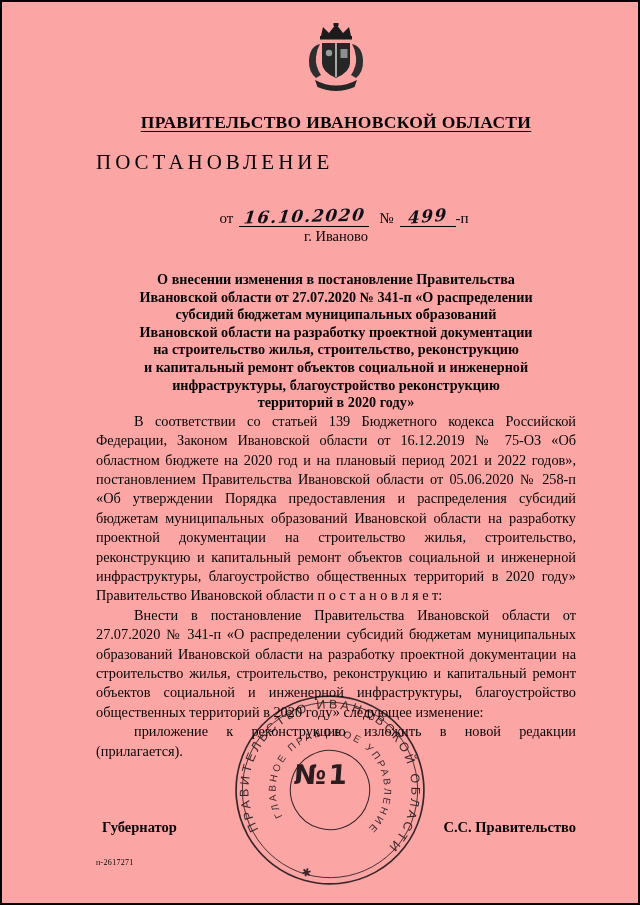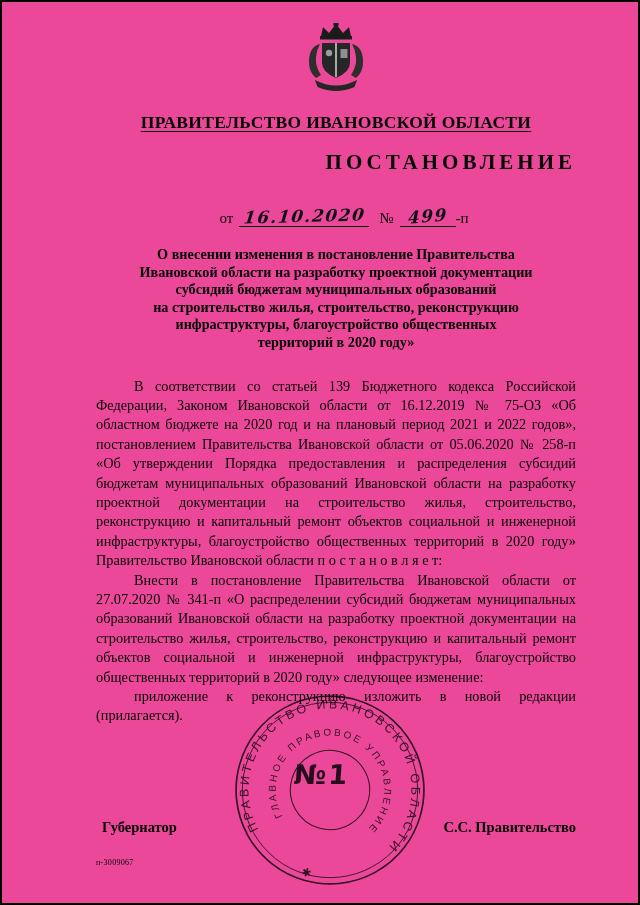--- a/index.html
+++ b/index.html
@@ -1,58 +1,58 @@
 <!DOCTYPE html>
 <html><head>
 <meta charset="utf-8">
 <style>
   * { margin:0; padding:0; box-sizing:border-box; }
   html,body { background:#e8e8e8; }
   .page {
     position:relative;
     width:640px; height:905px;
     margin:0 auto;
-    background:#ec4899;
+    background:#fca5a5;
     border:2px solid #000;
     padding:0 62px 0 94px;
     overflow:hidden;
     font-family:"Liberation Serif", serif;
     color:#050505;
   }
   .emblem { text-align:center; padding-top:20px; height:98px; }
   .org-title {
     text-align:center; font-weight:bold; font-size:17.5px;
     letter-spacing:0.3px; margin-top:12px;
     text-decoration:underline; text-underline-offset:3px;
   }
   .doc-type {
-    text-align:right; font-weight:bold; font-size:21px;
+    text-align:left; font-weight:normal; font-size:21px;
     letter-spacing:4px; margin-top:17px;
   }
   .date-line { margin-top:31px; text-align:center; font-size:15px; white-space:nowrap; }
   .date-line .dl-prefix { margin-right:6px;margin-left:16px; }
   .date-line .dl-no { margin:0 6px 0 10px; }
   .fill {
     display:inline-block; border-bottom:1.3px solid #000;
     text-align:center; vertical-align:bottom;
   }
   .fill.date { min-width:130px; }
   .fill.num { min-width:56px; }
   .handwritten {
     font-family:"DejaVu Serif", serif; font-style:italic; font-weight:bold;
     font-size:17px; letter-spacing:1.5px; color:#101018;
   }
   .hw-tilt-a { transform:rotate(-1.5deg) skewX(-8deg); }
   .hw-tilt-b { transform:rotate(-5deg) skewX(-6deg); }
   .city { text-align:center; font-size:14.5px; margin-top:1px; }
   .subject {
-    margin-top:19px; text-align:center; font-weight:bold;
+    margin-top:26px; text-align:center; font-weight:bold;
     font-size:14.2px; line-height:17.6px;
   }
-  .body-block { margin-top:25px; }
+  .body-block { }
   .body-block p {
     text-align:justify; text-indent:38px;
     font-size:14.3px; line-height:19.4px;
   }
   .signature {
     position:absolute; left:100px; right:62px; top:817px;
     display:flex; justify-content:space-between; align-items:flex-end;
     font-weight:bold; font-size:14.5px; line-height:17.5px; z-index:2;
   }
   .doc-code { position:absolute; left:94px; top:856px; font-size:8px; letter-spacing:0.3px; z-index:2; }
@@ -106,43 +106,46 @@
   </div>
 
   <div class="org-title">ПРАВИТЕЛЬСТВО ИВАНОВСКОЙ ОБЛАСТИ</div>
 
   <div class="doc-type">ПОСТАНОВЛЕНИЕ</div>
 
   <div class="date-line">
     <span class="dl-prefix">от</span><span class="fill date"><span class="handwritten hw-tilt-a" style="display:inline-block">16.10.2020</span></span><span class="dl-no">№</span><span class="fill num"><span class="handwritten hw-tilt-b" style="display:inline-block">499</span></span><span class="dl-suffix">-п</span>
   </div>
 
+  <div class="city">г. Иваново</div>
 
   <div class="subject">
     <div>О внесении изменения в постановление Правительства</div>
+    <div>Ивановской области от 27.07.2020 № 341-п «О распределении</div>
+    <div>субсидий бюджетам муниципальных образований</div>
     <div>Ивановской области на разработку проектной документации</div>
-    <div>субсидий бюджетам муниципальных образований</div>
     <div>на строительство жилья, строительство, реконструкцию</div>
-    <div>инфраструктуры, благоустройство общественных</div>
+    <div>и капитальный ремонт объектов социальной и инженерной</div>
+    <div>инфраструктуры, благоустройство реконструкцию</div>
     <div>территорий в 2020 году»</div>
   </div>
 
   <div class="body-block">
     <p>В соответствии со статьей 139 Бюджетного кодекса Российской Федерации, Законом Ивановской области от 16.12.2019 № 75-ОЗ «Об областном бюджете на 2020 год и на плановый период 2021 и 2022 годов», постановлением Правительства Ивановской области от 05.06.2020 № 258-п «Об утверждении Порядка предоставления и распределения субсидий бюджетам муниципальных образований Ивановской области на разработку проектной документации на строительство жилья, строительство, реконструкцию и капитальный ремонт объектов социальной и инженерной инфраструктуры, благоустройство общественных территорий в 2020 году» Правительство Ивановской области п о с т а н о в л я е т:</p>
     <p>Внести в постановление Правительства Ивановской области от 27.07.2020 № 341-п «О распределении субсидий бюджетам муниципальных образований Ивановской области на разработку проектной документации на строительство жилья, строительство, реконструкцию и капитальный ремонт объектов социальной и инженерной инфраструктуры, благоустройство общественных территорий в 2020 году» следующее изменение:</p>
     <p>приложение к реконструкцию изложить в новой редакции (прилагается).</p>
   </div>
 
   <div class="signature">
     <div class="sig-left">
       <div>Губернатор</div>
     </div>
     <div class="sig-name">С.С. Правительство</div>
   </div>
-  <div class="doc-code">п-3009067</div>
+  <div class="doc-code">п-2617271</div>
 
   <div class="stamp">
     <svg viewBox="0 0 230 230">
       <g class="stamp-ink">
         <circle cx="115" cy="115" r="90" stroke-width="1.6"></circle>
         <circle cx="115" cy="115" r="84" stroke-width="0.8"></circle>
         <circle cx="115" cy="115" r="38" stroke-width="1"></circle>
       </g>
       <path id="stamp-outer-path" d="M 59.8 170.2 A 78 78 0 1 1 170.2 59.8 A 78 78 0 1 1 59.8 170.2" fill="none" stroke="none"></path>
       <path id="stamp-inner-path" d="M 78.2 151.8 A 52 52 0 1 1 151.8 78.2 A 52 52 0 1 1 78.2 151.8" fill="none" stroke="none"></path>

